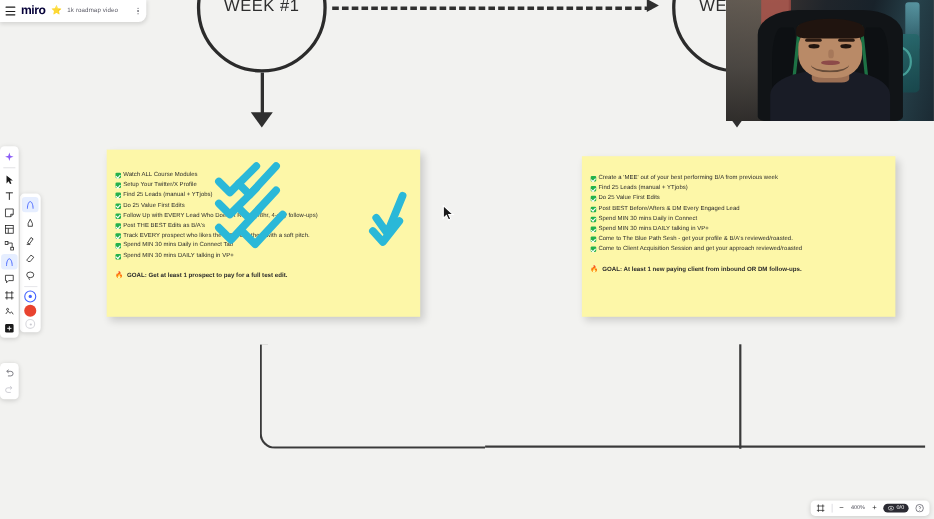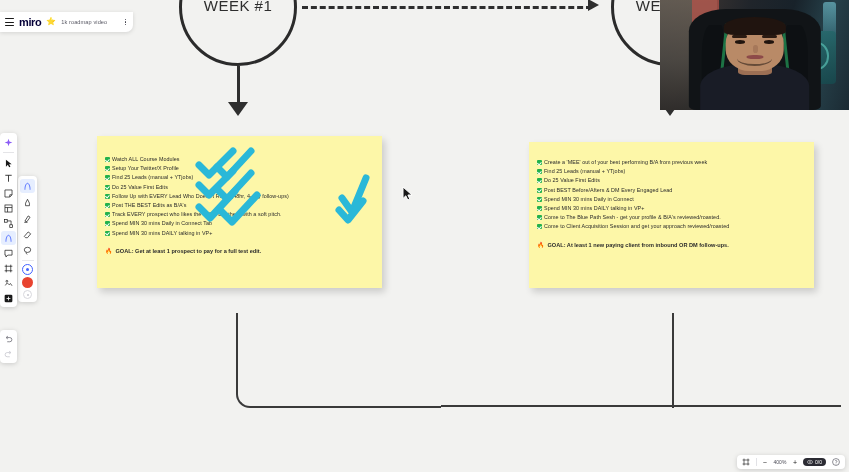--- a/index.html
+++ b/index.html
@@ -6,21 +6,21 @@
   html, body {
     width: 849px; height: 472px;
     overflow: hidden;
     font-family: "Liberation Sans", sans-serif;
     background: #f2f2f0;
   }
   #app { position: relative; width: 849px; height: 472px; overflow: hidden; background: #f2f2f0; }
 
   
   .topbar {
-    position: absolute; left: 0; top: 12px;
+    position: absolute; left: 0; top: 0;
     height: 20px; width: 133px;
     background: #ffffff;
     border-bottom-right-radius: 7px;
     display: flex; align-items: center;
     gap: 5px; padding: 0 5px;
     box-shadow: 0 1px 4px rgba(0,0,0,.13);
     z-index: 40;
   }
   .hamburger { width: 9px; height: 8px; display:flex; flex-direction:column; justify-content:space-between; cursor:pointer;}
   .hamburger i { display:block; height:1px; background:#1a1a1a; border-radius:1px;}

